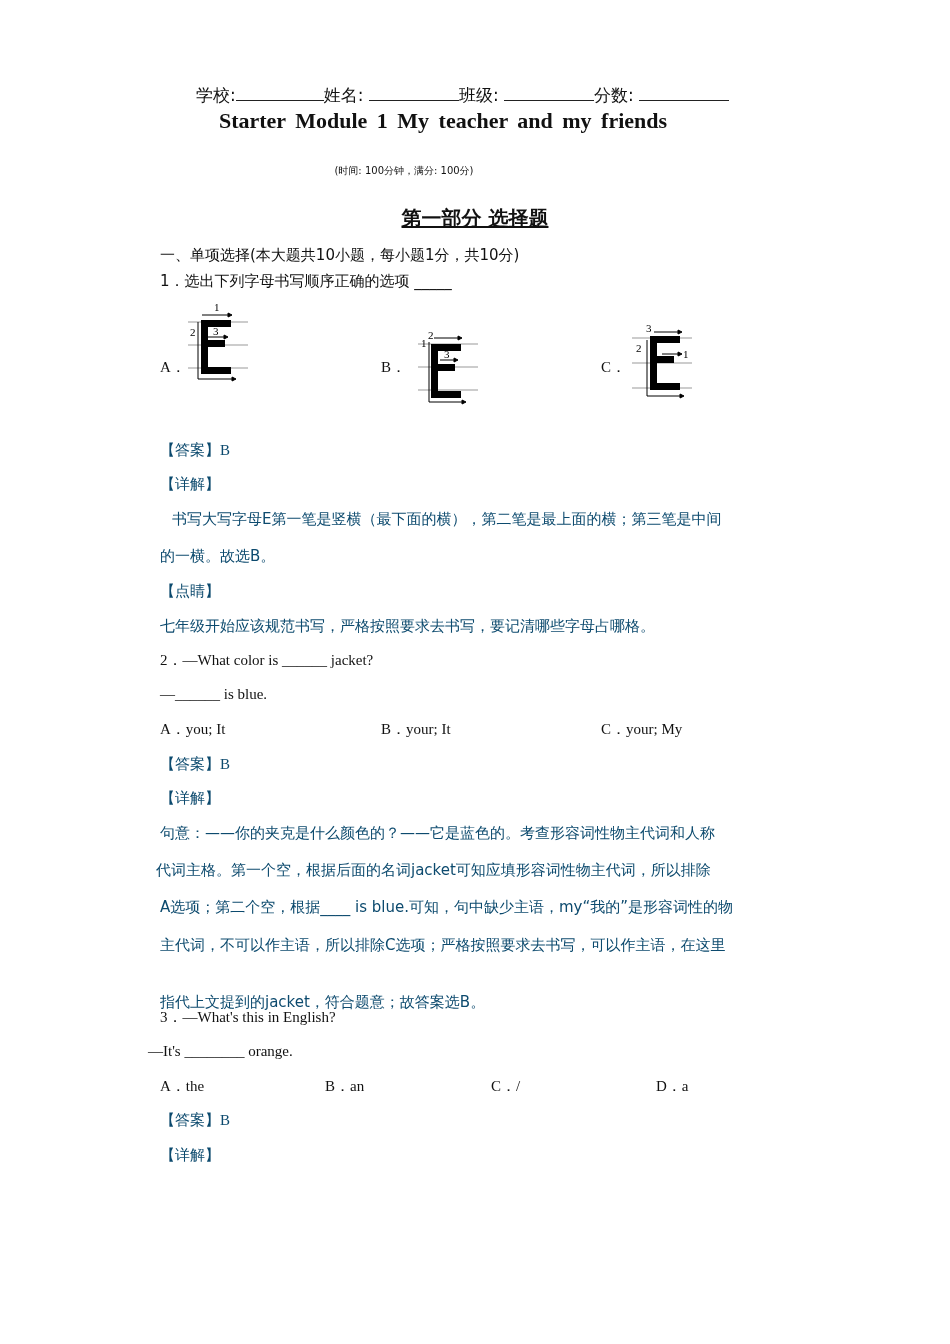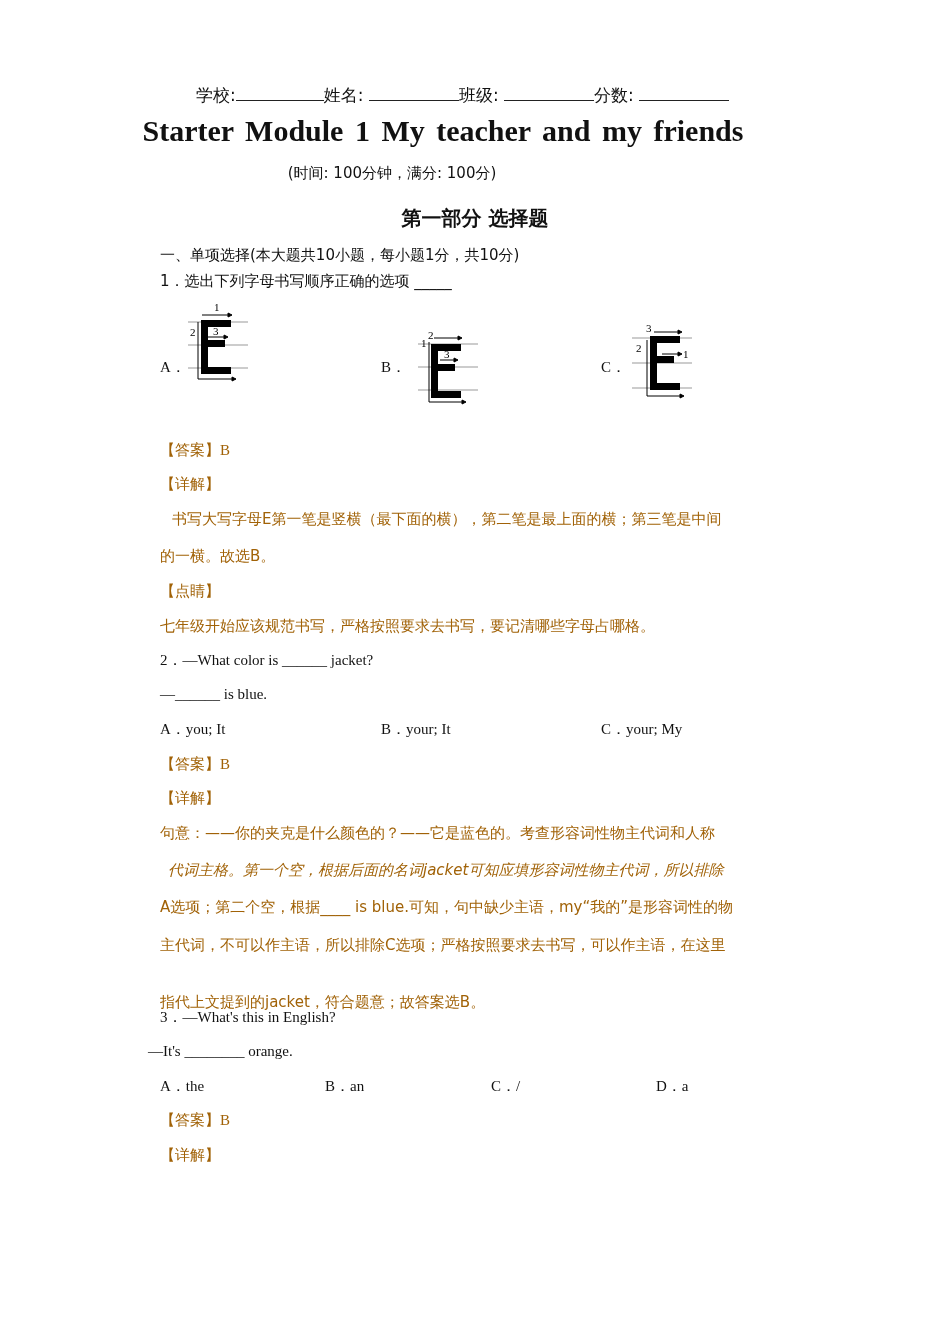--- a/index.html
+++ b/index.html
@@ -3,25 +3,25 @@
 <meta charset="utf-8">
 <style>
   html, body { margin:0; padding:0; background:#ffffff; }
   body { width:950px; height:1344px; position:relative; overflow:hidden;
          font-family:"DejaVu Sans","Liberation Sans",sans-serif; color:#111; }
   .abs { position:absolute; white-space:nowrap; }
   .serif { font-family:"Liberation Serif","DejaVu Serif",serif; }
   .cn { font-family:"DejaVu Sans","Liberation Sans",sans-serif; }
   .header-line { top:84px; left:196px; font-size:17px; }
   .blank { display:inline-block; border-bottom:1px solid #222; height:14px; vertical-align:baseline; }
-  .title { top:108px; left:0; width:886px; text-align:center; font-size:30px; font-weight:bold; word-spacing:4px;margin-top:6px; }
-  .subtitle { top:164px; left:0; width:784px; text-align:center; font-size:15px; }
-  .part { top:205px; left:0; width:950px; text-align:center; font-size:20px; font-weight:bold; }
+  .title { top:108px; left:0; width:886px; text-align:center; font-size:22px; font-weight:bold; word-spacing:4px; }
+  .subtitle { top:164px; left:12px; width:784px; text-align:center; font-size:10px; }
+  .part { top:205px; left:0; width:950px; text-align:center; font-size:20px; font-weight:bold;text-decoration:underline; }
   .q { font-size:15px; }
-  .red { color:#a16207; }
+  .red { color:#0c4a6e; }
   .ebox { position:absolute; width:60px; height:90px; }
   .opt { font-size:15px; }
 </style>
 </head>
 <body>
 
 <div class="abs header-line cn">
   <span>学校:</span><span class="blank" style="width:88px"></span><span>姓名:</span>&nbsp;<span class="blank" style="width:90px"></span><span>班级:</span>&nbsp;<span class="blank" style="width:90px"></span><span>分数:</span>&nbsp;<span class="blank" style="width:90px"></span>
 </div>
 
@@ -125,21 +125,21 @@
 <div class="abs q serif" style="top:686px;left:160px;">—______  is blue.</div>
 <div class="abs opt serif" style="top:720px;left:160px;"><span>A．</span><span>you; It</span></div>
 <div class="abs opt serif" style="top:720px;left:381px;"><span>B．</span><span>your; It</span></div>
 <div class="abs opt serif" style="top:720px;left:601px;"><span>C．</span><span>your; My</span></div>
 
 <div class="abs q cn red" style="top:755px;left:160px;">
   <span>【答案】</span><span class="serif">B</span>
 </div>
 <div class="abs q cn red" style="top:789px;left:160px;">【详解】</div>
 <div class="abs q cn red" style="top:824px;left:160px;">句意：——你的夹克是什么颜色的？——它是蓝色的。考查形容词性物主代词和人称</div>
-<div class="abs q cn red" style="top:861px;left:168px;font-style:italic;">代词主格。第一个空，根据后面的名词jacket可知应填形容词性物主代词，所以排除</div>
+<div class="abs q cn red" style="top:861px;left:156px;">代词主格。第一个空，根据后面的名词jacket可知应填形容词性物主代词，所以排除</div>
 <div class="abs q cn red" style="top:898px;left:160px;">A选项；第二个空，根据____  is blue.可知，句中缺少主语，my“我的”是形容词性的物</div>
 <div class="abs q cn red" style="top:936px;left:160px;">主代词，不可以作主语，所以排除C选项；严格按照要求去书写，可以作主语，在这里</div>
 <div class="abs q cn red" style="top:973px;left:160px;margin-top:20px;">指代上文提到的jacket，符合题意；故答案选B。</div>
 
 <div class="abs q serif" style="top:1008px;left:160px;">
   <span>3．</span><span>—What's this in English?</span>
 </div>
 <div class="abs q serif" style="top:1043px;left:148px;">—It's ________ orange.</div>
 <div class="abs opt serif" style="top:1077px;left:160px;"><span>A．</span><span>the</span></div>
 <div class="abs opt serif" style="top:1077px;left:325px;"><span>B．</span><span>an</span></div>

